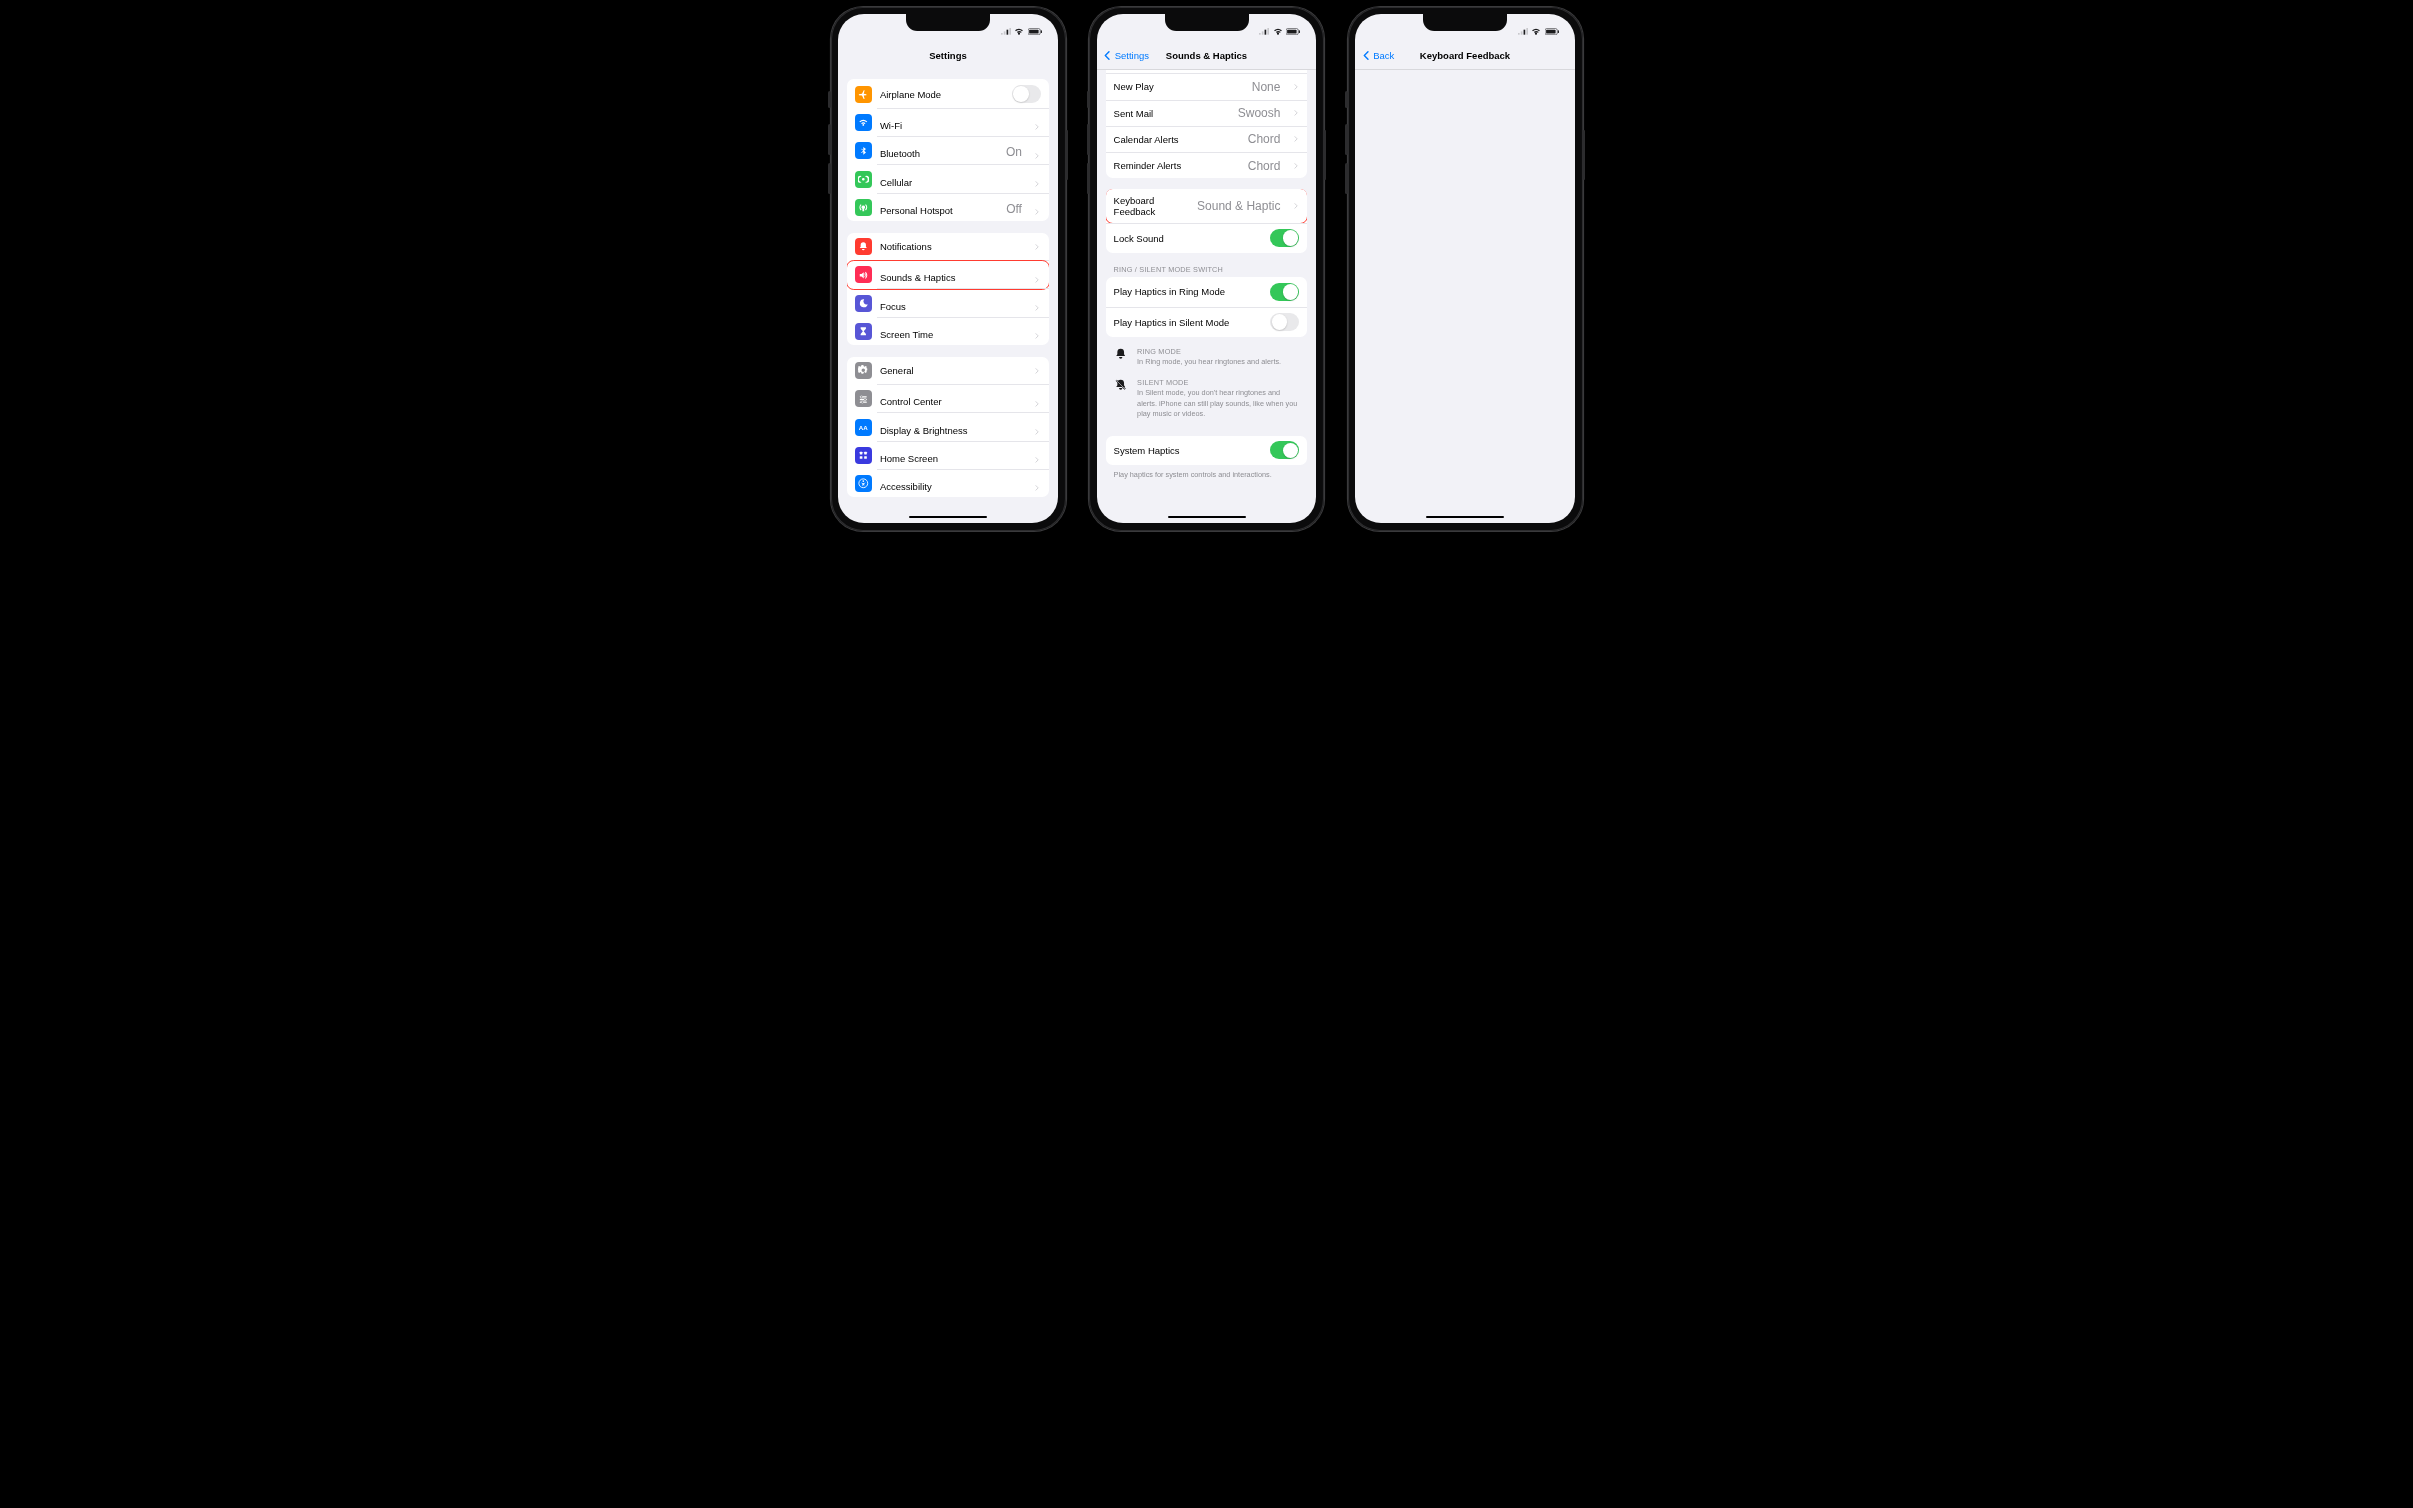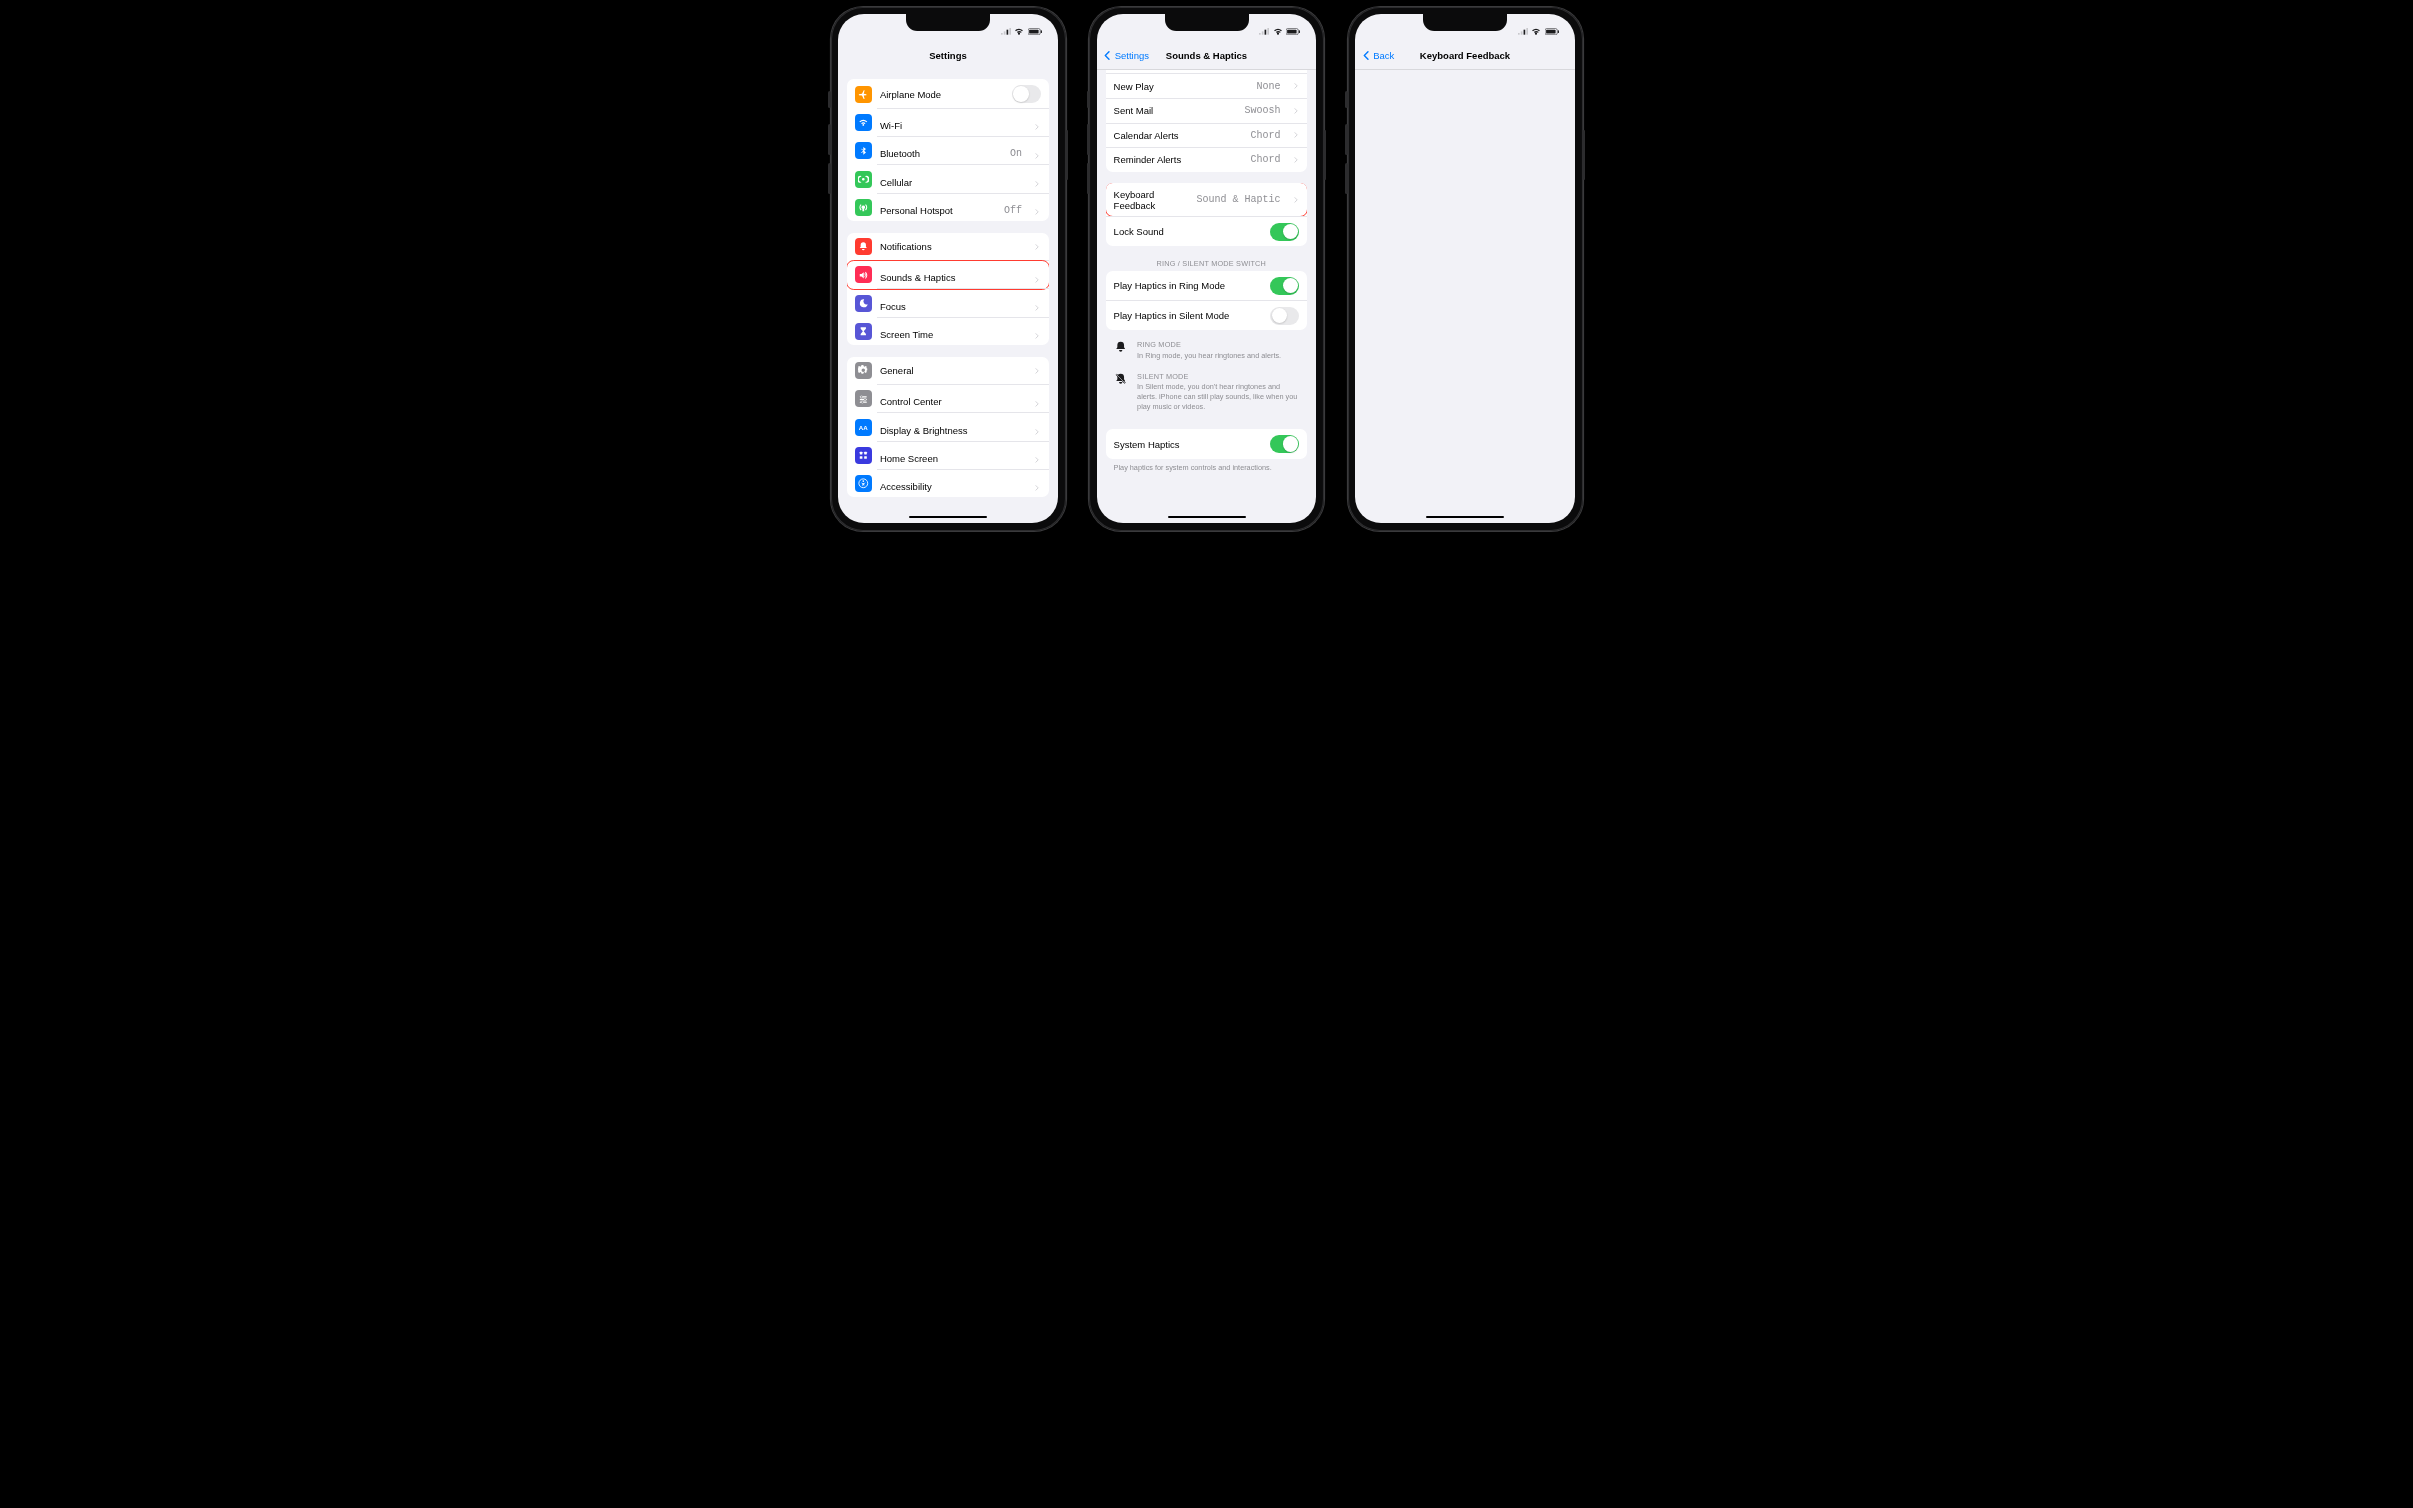--- a/index.html
+++ b/index.html
@@ -67,35 +67,35 @@
     content:""; position:absolute; left:30px; right:0; bottom:0;
     height:0.6px; background:#e5e5ea;
   }
   .row.inset:last-child::after{display:none;}
   .app-icon {
     width:17px; height:17px; border-radius:3.9px; flex-shrink:0;
     display:flex; align-items:center; justify-content:center;
     color:#fff; font-size:9.5px;
   }
   .row-label { font-size:9.5px; color:#000; flex:1;}
-  .row-detail { font-size:10px; color:#8e8e93;font-family:Liberation Mono, monospace;}
+  .row-detail { font-size:12px; color:#8e8e93;}
   .chevron { color:#c7c7cc; font-size:10px; margin-left:3.4px;}
   .toggle {
     width:29px; height:18px; border-radius:9px; position:relative;
     background:#e9e9eb; flex-shrink:0;
   }
   .toggle.on { background:#34c759;}
   .toggle .knob {
     position:absolute; width:15.6px; height:15.6px; background:#fff;
     border-radius:50%; top:1.1px; left:1.1px; box-shadow:0 0.6px 1.7px rgba(0,0,0,0.2);
   }
   .toggle.on .knob { left:12.3px;}
   .section-header {
     font-size:7.3px; color:#8e8e93; text-transform:uppercase;
-    padding: 12.3px 7.8px 3.4px 7.8px; letter-spacing:0.2px;margin-left:43px;
+    padding: 12.3px 7.8px 3.4px 7.8px; letter-spacing:0.2px;
   }
   .section-footer { font-size:7.3px; color:#8e8e93; padding:4.5px 7.8px 0 7.8px; line-height:1.4;}
   .info-row { display:flex; gap:9px; padding:5.6px 7.8px; align-items:flex-start;}
   .info-row .txt { flex:1;}
   .info-title{ font-size:7.3px; color:#8e8e93; text-transform:uppercase; letter-spacing:0.2px;}
   .info-desc { font-size:7.3px; color:#8e8e93; line-height:1.4; margin-top:1.1px;}
   .highlight {
     position:absolute; border:1.7px solid #ff3b30; border-radius:7.8px; pointer-events:none;
   }
   .home-indicator{

